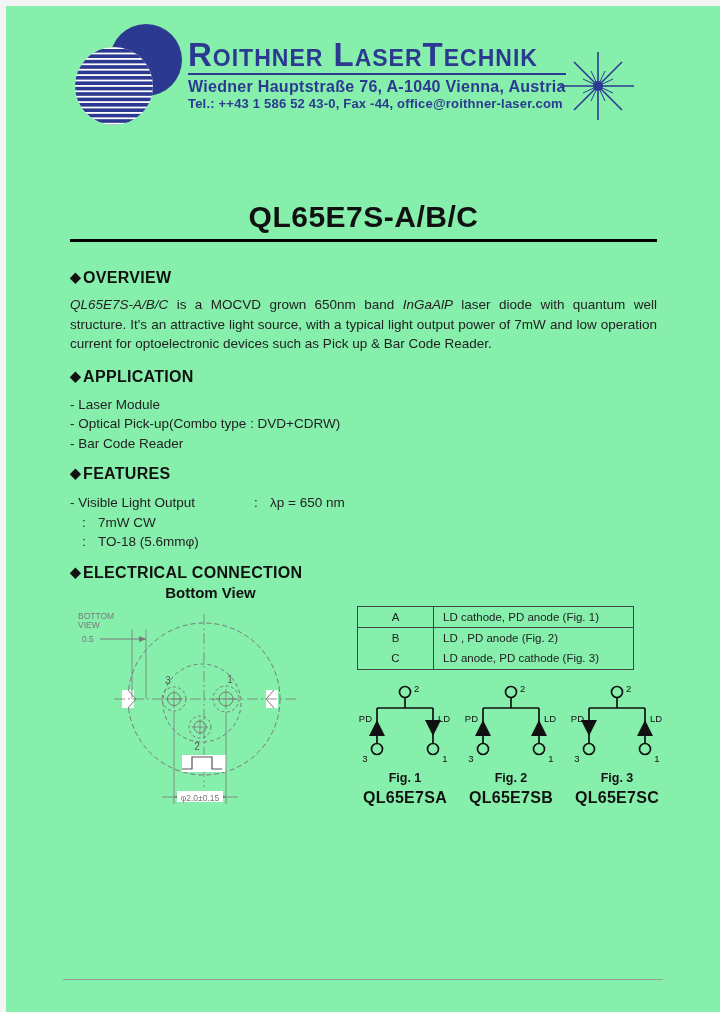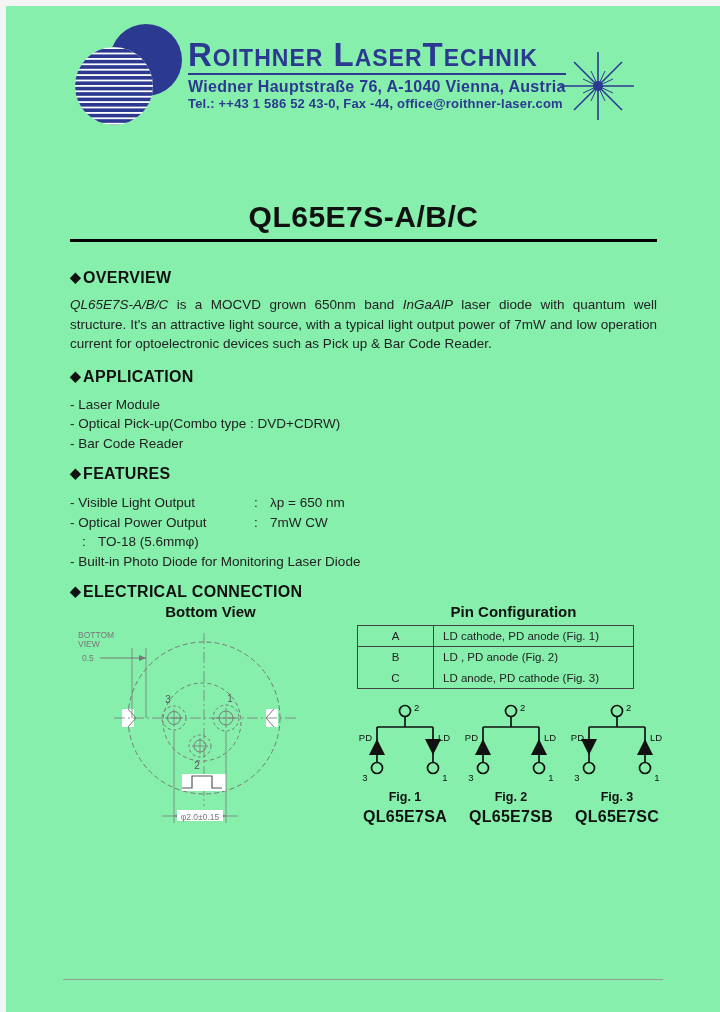--- a/index.html
+++ b/index.html
@@ -135,40 +135,35 @@
       <span class="diamond">◆</span>
       <span>FEATURES</span>
     </div>
     <div class="feat-list">
       <div class="feat-row">
         <span class="feat-label">- Visible Light Output</span>
         <span class="feat-sep">:</span>
         <span class="feat-value">λp = 650 nm</span>
       </div>
       <div class="feat-row">
-        <span class="feat-label">- Optical Power Output</span>
         <span class="feat-sep">:</span>
         <span class="feat-value">7mW CW</span>
       </div>
       <div class="feat-row">
         <span class="feat-sep">:</span>
         <span class="feat-value">TO-18 (5.6mmφ)</span>
       </div>
-      <div class="feat-row">
-        <span>- Built-in Photo Diode for Monitoring Laser Diode</span>
-      </div>
     </div>
 
     <div class="sec-heading h-electrical">
       <span class="diamond">◆</span>
       <span>ELECTRICAL CONNECTION</span>
     </div>
     <div class="sub-heads">
       <div class="sub-head left">Bottom View</div>
-      <div class="sub-head right">Pin Configuration</div>
     </div>
 
     <div class="elec-cols">
 
       <div class="elec-left">
         <svg width="258" height="228" viewBox="0 0 258 228" font-family="Liberation Sans, sans-serif">
           <g stroke="#787878" stroke-width="1" fill="none">
 
             <circle cx="134" cy="95" r="76" stroke-dasharray="5 3"></circle>
 

